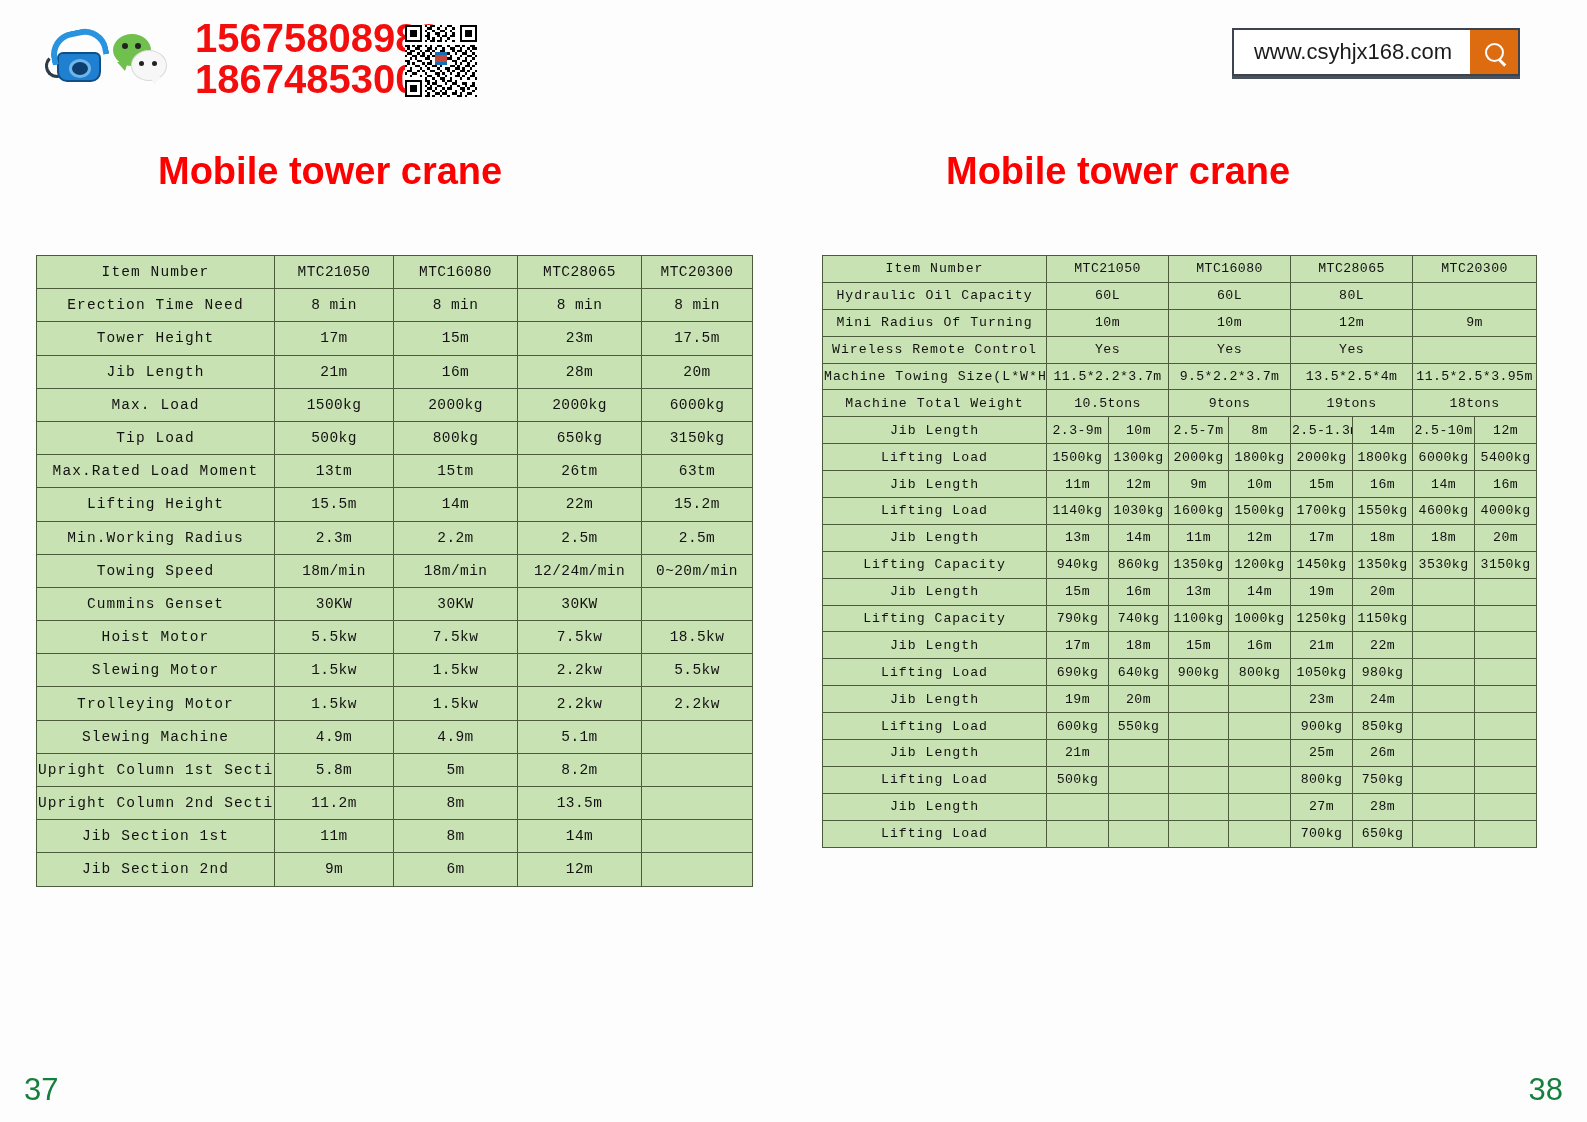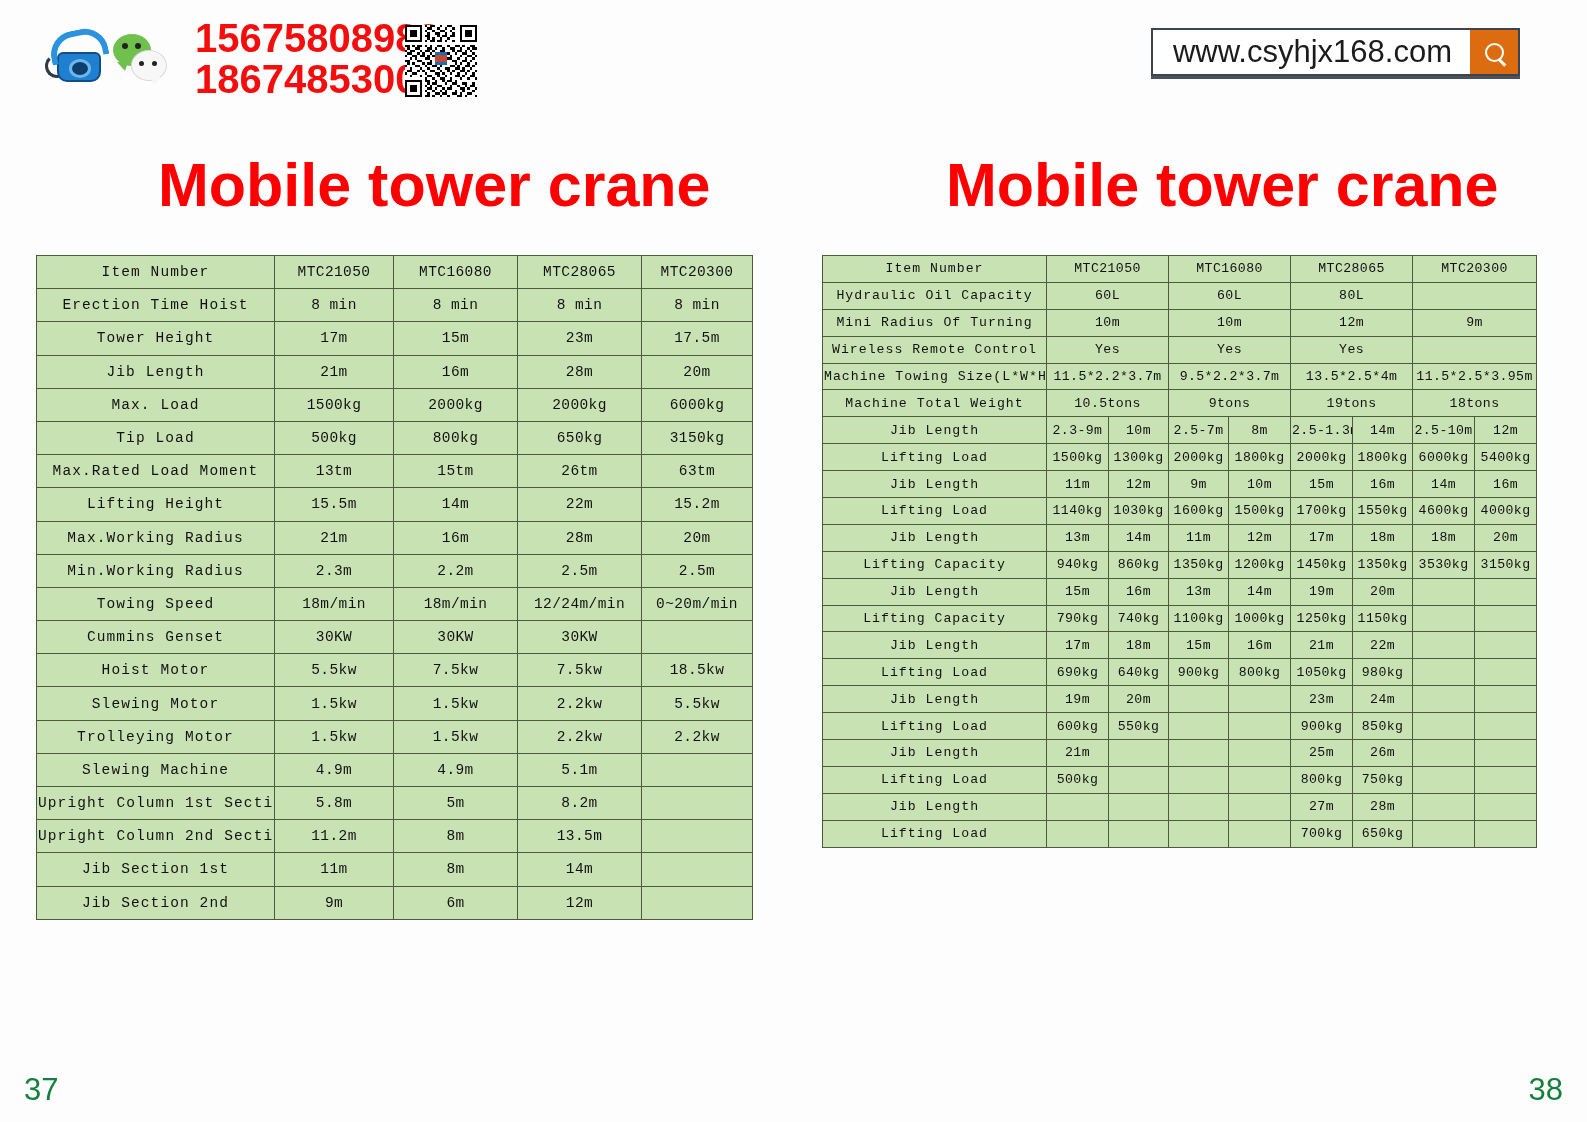--- a/index.html
+++ b/index.html
@@ -65,21 +65,21 @@
     align-items: stretch;
     border: 2px solid #3c4450;
     box-shadow: 0 3px 0 0 #4a525e;
     background: #ffffff;
     height: 44px;
   }
   #website-url {
     display: flex;
     align-items: center;
     padding: 0 18px 0 20px;
-    font-size: 31px;
+    font-size: 22px;
     color: #1b1b1b;
     font-family: "Liberation Sans", sans-serif;
     white-space: nowrap;
   }
   #search-button {
     width: 48px;
     background: #dd6b10;
     display: flex;
     align-items: center;
     justify-content: center;
@@ -96,21 +96,21 @@
     width: 2.5px; height: 8px;
     background: #ffffff;
     right: -2px; bottom: -7px;
     transform: rotate(-45deg);
   }
 
   
   .page-title {
     position: absolute;
     color: #fe0000;
-    font-size: 61px;
+    font-size: 38px;
     font-weight: bold;
     font-family: "Liberation Sans", sans-serif;
     white-space: nowrap;
   }
   #title-left  { left: 158px; top: 150px; }
   #title-right { left: 946px; top: 150px; }
 
   
   .spec-table {
     position: absolute;
@@ -515,21 +515,21 @@
   </colgroup>
   <tbody id="table-left-body">
       <tr>
         <td class="lbl">Item  Number</td>
         <td class="">MTC21050</td>
         <td class="">MTC16080</td>
         <td class="">MTC28065</td>
         <td class="">MTC20300</td>
       </tr>
       <tr>
-        <td class="lbl">Erection  Time  Hoist</td>
+        <td class="lbl">Erection  Time  Need</td>
         <td class="">8  min</td>
         <td class="">8  min</td>
         <td class="">8  min</td>
         <td class="">8  min</td>
       </tr>
       <tr>
         <td class="lbl">Tower  Height</td>
         <td class="">17m</td>
         <td class="">15m</td>
         <td class="">23m</td>
@@ -562,27 +562,20 @@
         <td class="">15tm</td>
         <td class="">26tm</td>
         <td class="">63tm</td>
       </tr>
       <tr>
         <td class="lbl">Lifting  Height</td>
         <td class="">15.5m</td>
         <td class="">14m</td>
         <td class="">22m</td>
         <td class="">15.2m</td>
-      </tr>
-      <tr>
-        <td class="lbl">Max.Working  Radius</td>
-        <td class="">21m</td>
-        <td class="">16m</td>
-        <td class="">28m</td>
-        <td class="">20m</td>
       </tr>
       <tr>
         <td class="lbl">Min.Working  Radius</td>
         <td class="">2.3m</td>
         <td class="">2.2m</td>
         <td class="">2.5m</td>
         <td class="">2.5m</td>
       </tr>
       <tr>
         <td class="lbl">Towing  Speed</td>

